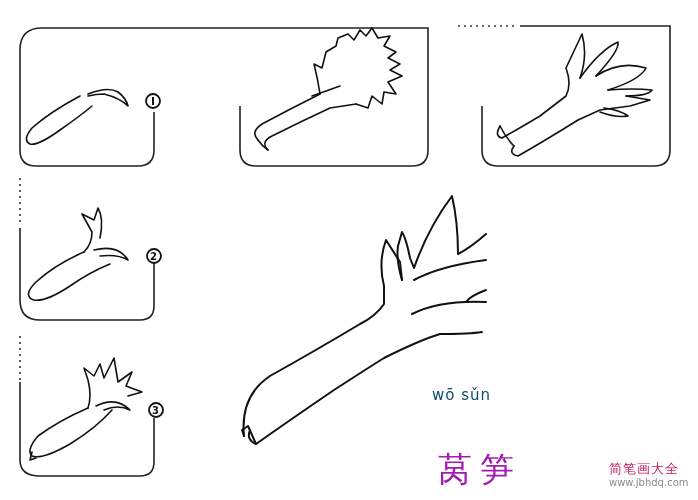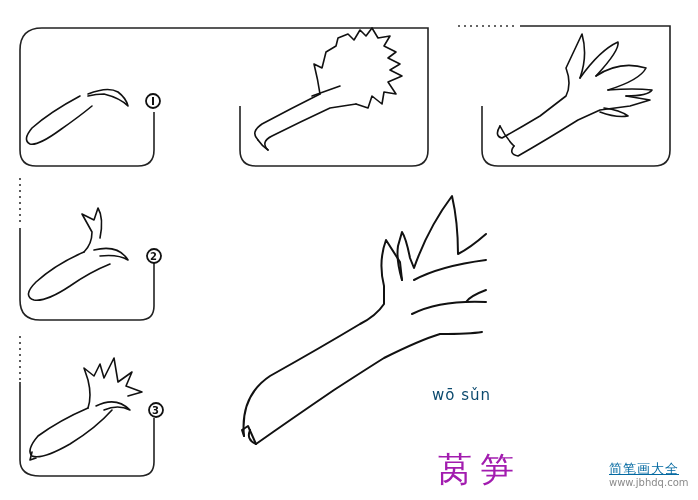--- a/index.html
+++ b/index.html
@@ -5,21 +5,21 @@
   html, body { margin: 0; padding: 0; background: #ffffff; }
   #canvas { position: relative; width: 698px; height: 500px; background: #ffffff; overflow: hidden; }
   #canvas svg { position: absolute; left: 0; top: 0; }
   .stroke { fill: none; stroke: #111111; stroke-width: 2; stroke-linecap: round; stroke-linejoin: round; }
   .thin { stroke-width: 1.6; }
   .frame { fill: none; stroke: #222222; stroke-width: 1.6; }
   .dotted { fill: none; stroke: #333333; stroke-width: 1.6; stroke-dasharray: 2 4; }
   .step-badge { fill: #ffffff; stroke: #111111; stroke-width: 1.8; }
   .pinyin { position: absolute; left: 432px; top: 386px; font-family: "DejaVu Sans", sans-serif; font-size: 15px; color: #0c4a6e; letter-spacing: 1px; white-space: nowrap; }
   .hanzi { position: absolute; left: 438px; top: 405px; font-family: Liberation Mono, monospace; font-size: 34px; color: #a21caf; letter-spacing: 8px; white-space: nowrap; margin-top: 42px; }
-  .wm-cn { position: absolute; left: 609px; top: 460px; font-family: "DejaVu Sans", sans-serif; font-size: 13px; color: #0369a1; letter-spacing: 1px; white-space: nowrap; text-decoration: underline; }
+  .wm-cn { position: absolute; left: 609px; top: 460px; font-family: "DejaVu Sans", sans-serif; font-size: 13px; color: #be185d; letter-spacing: 1px; white-space: nowrap; }
   .wm-url { position: absolute; left: 609px; top: 477px; font-family: "DejaVu Sans", sans-serif; font-size: 10px; color: #8a8a8a; white-space: nowrap; }
   .badge-num { font-family: "DejaVu Sans", sans-serif; font-size: 10px; font-weight: bold; fill: #111111; }
 </style>
 </head>
 <body>
 
 <div id="canvas">
   <svg width="698" height="500" viewBox="0 0 698 500">
 
     <g>

